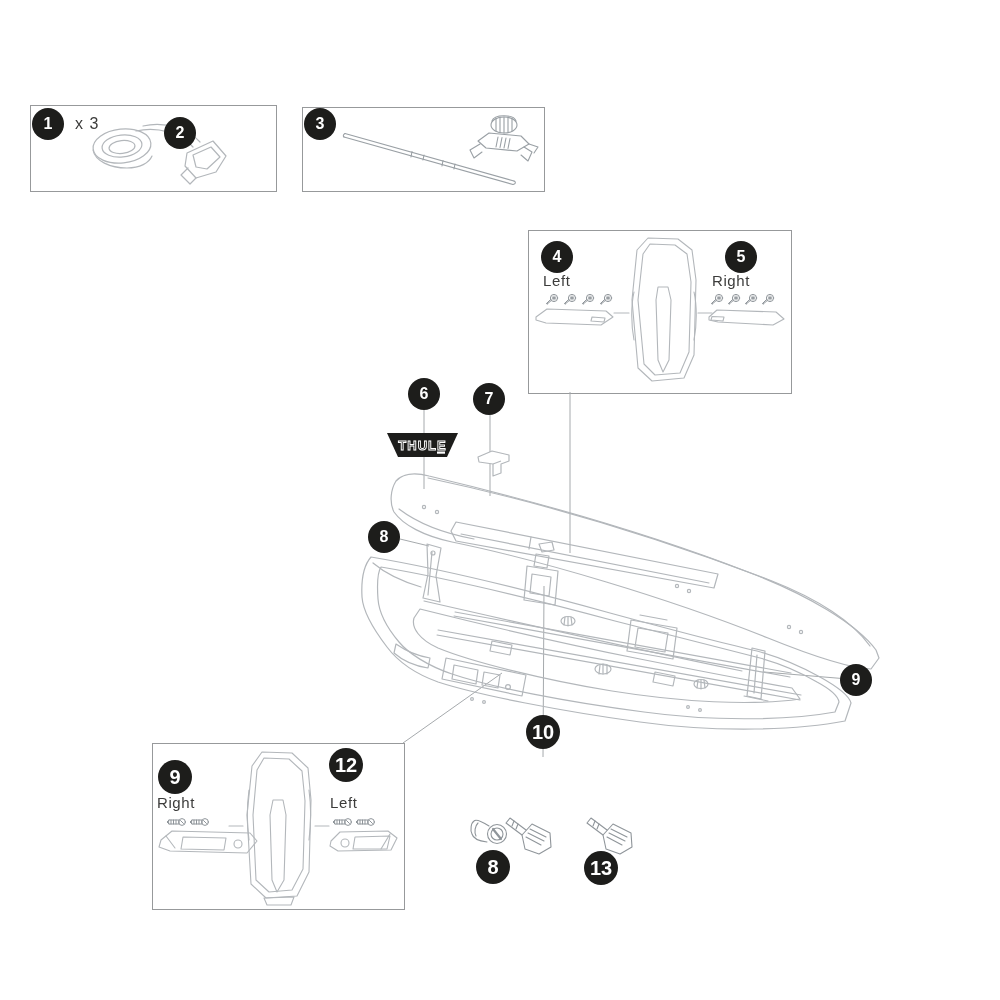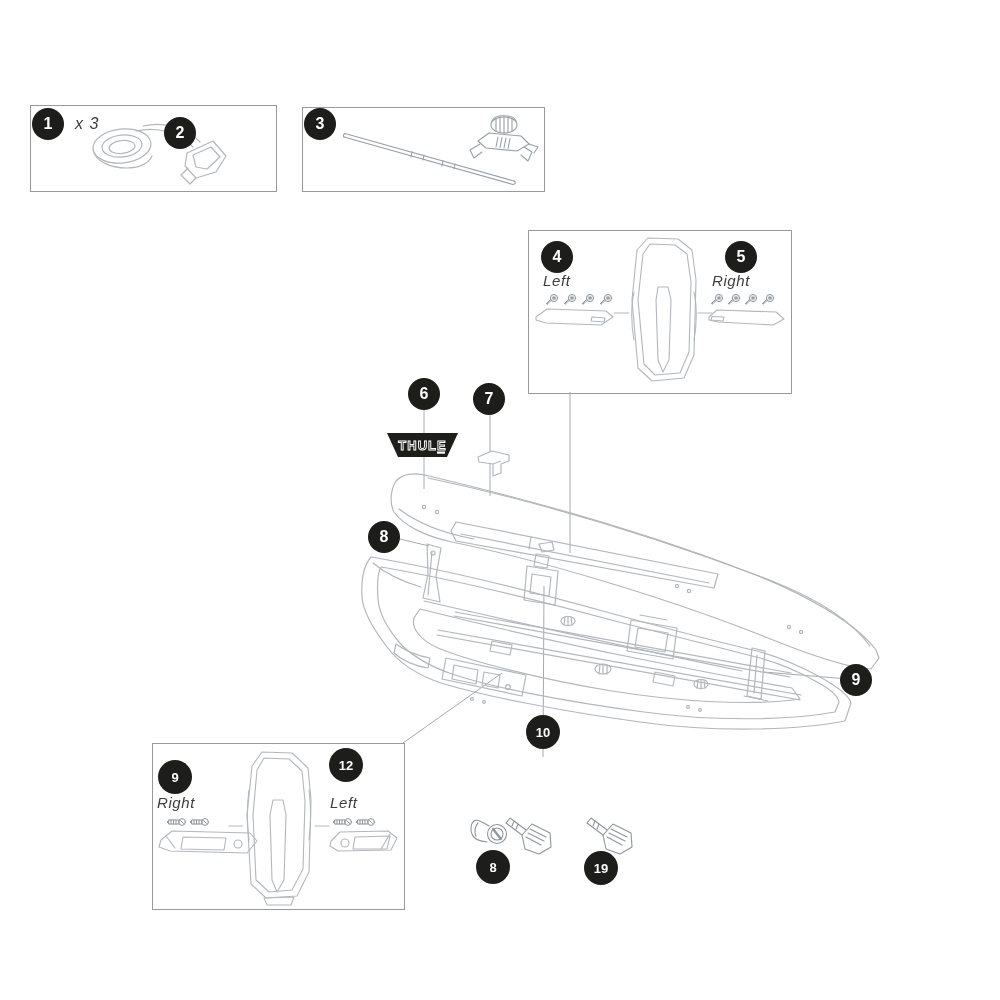--- a/index.html
+++ b/index.html
@@ -3,22 +3,22 @@
 <meta charset="utf-8">
 <style>
   html,body{margin:0;padding:0;background:#fff;}
   .stage{position:relative;width:1000px;height:1000px;background:#fff;
          font-family:"Liberation Sans",sans-serif;overflow:hidden;}
   .art{position:absolute;left:0;top:0;width:1000px;height:1000px;}
   .gbox{position:absolute;border:1.2px solid #97999b;background:transparent;}
   .callout{position:absolute;width:32px;height:32px;border-radius:50%;
            background:#1d1d1b;color:#fff;display:flex;align-items:center;
            justify-content:center;font-weight:bold;font-size:16px;z-index:5;}
-  .callout.two{width:34px;height:34px;font-size:13px;}
-  .lbl{position:absolute;color:#3c3c3b;font-size:15px;letter-spacing:.6px;z-index:4;font-style:italic;}
+  .callout.two{width:34px;height:34px;font-size:20px;}
+  .lbl{position:absolute;color:#3c3c3b;font-size:15px;letter-spacing:.6px;z-index:4;}
   .lbl.qty{font-size:16px;letter-spacing:1px;}
 </style>
 </head>
 <body>
 
 <div class="stage">
 
   <div class="gbox" style="left:30px;top:105px;width:245px;height:85px"></div>
   <div class="gbox" style="left:302px;top:107px;width:241px;height:83px"></div>
   <div class="gbox" style="left:528px;top:230px;width:262px;height:162px"></div>
@@ -272,21 +272,21 @@
   <div class="callout two" style="left:158px;top:760px">
       <span>9</span>
     </div>
   <div class="callout two" style="left:329px;top:748px">
       <span>12</span>
     </div>
   <div class="callout two" style="left:476px;top:850px">
       <span>8</span>
     </div>
   <div class="callout two" style="left:584px;top:851px">
-      <span>19</span>
+      <span>13</span>
     </div>
 
   <div class="lbl qty" style="left:75px;top:115px">x 3</div>
   <div class="lbl" style="left:543px;top:272px">Left</div>
   <div class="lbl" style="left:712px;top:272px">Right</div>
   <div class="lbl" style="left:157px;top:794px">Right</div>
   <div class="lbl" style="left:330px;top:794px">Left</div>
 
 </div>
 

